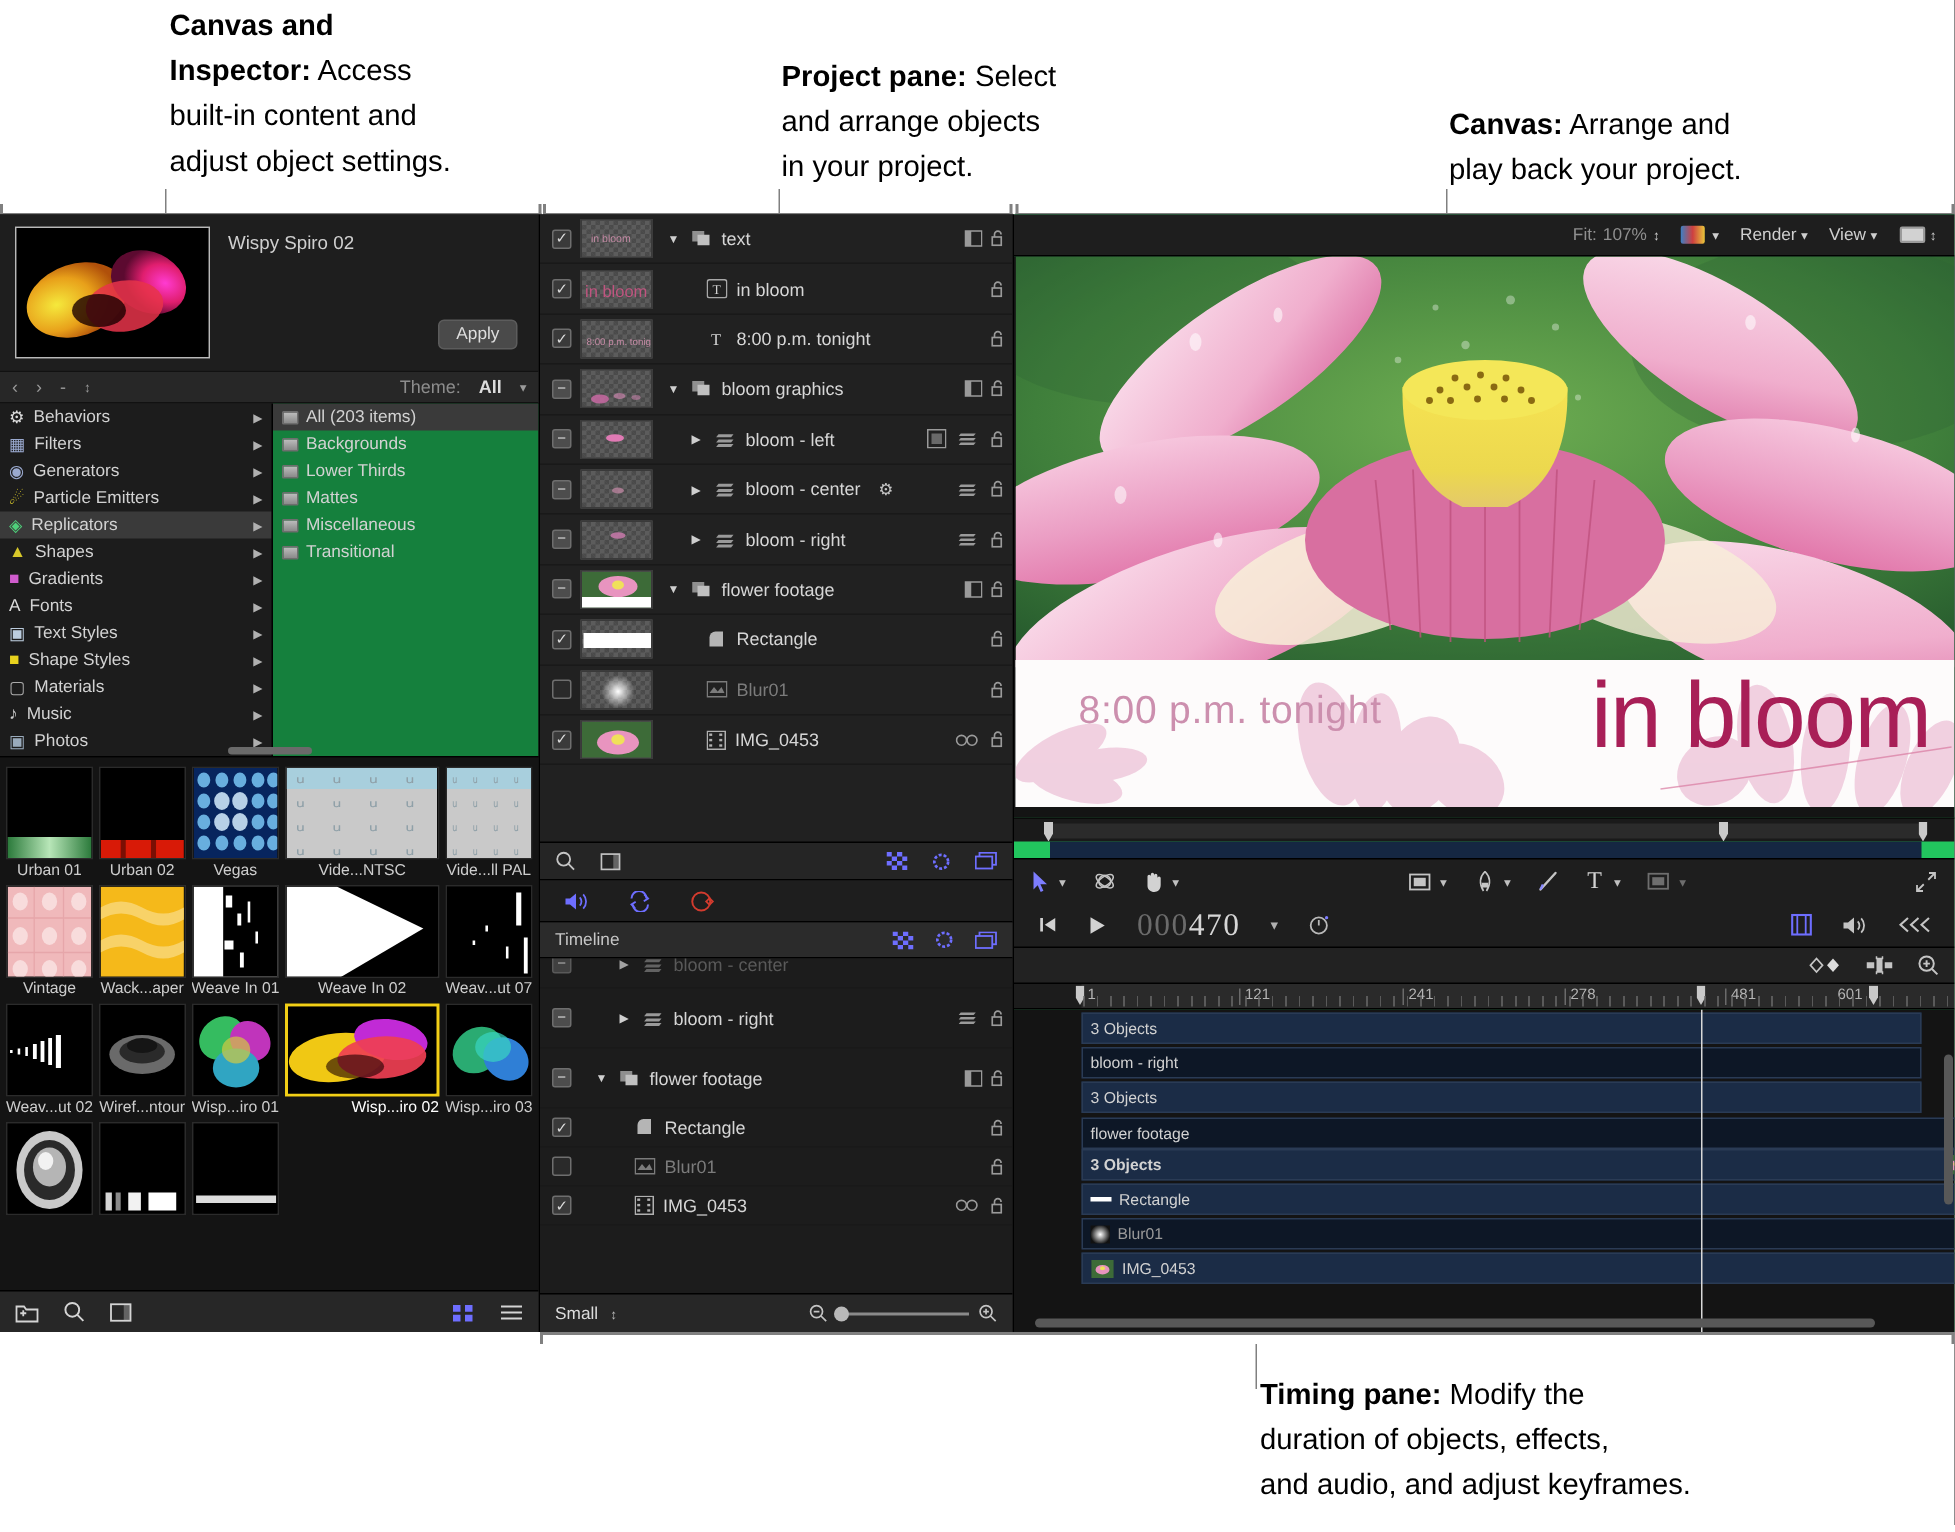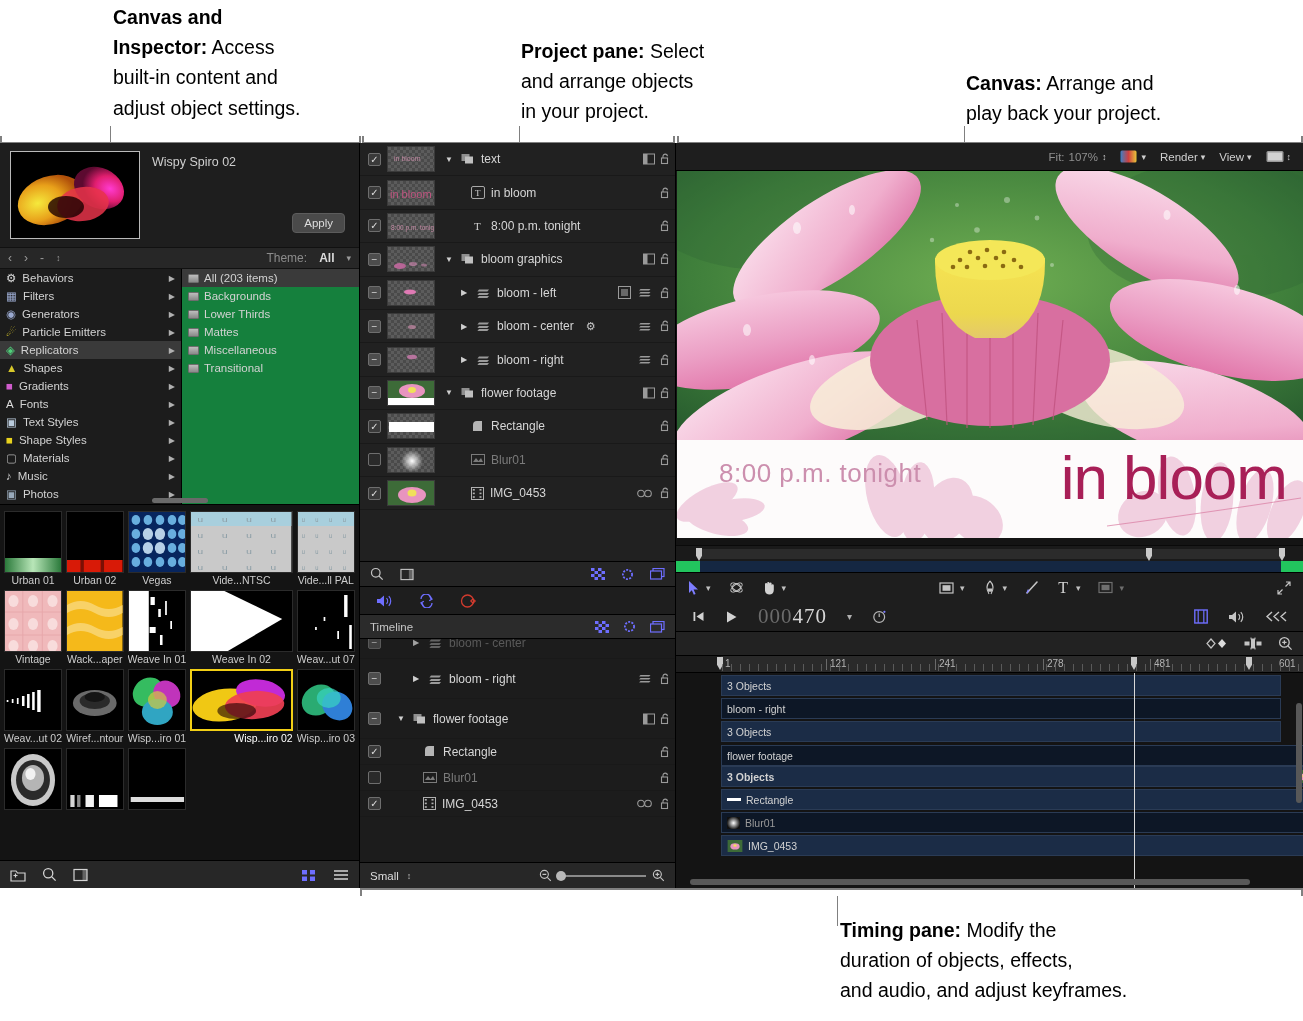--- a/index.html
+++ b/index.html
@@ -1638,21 +1638,21 @@
     </div>
 
     <div class="ruler">
       <div style="position:absolute;left:0;top:0;width:45px;height:17px;background:#1c1c1c;"></div>
       <div class="scrub-mark" style="left:41px;top:1px;"></div>
       <div class="rlbl" style="left:49px;">1</div>
       <div class="rlbl" style="left:154px;">121</div>
       <div class="rlbl" style="left:263px;">241</div>
       <div class="rlbl" style="left:371px;">278</div>
       <div class="rlbl" style="left:478px;">481</div>
-      <div class="rlbl" style="left:603px;">601</div>
+      <div class="rlbl" style="left:549px;">601</div>
       <div class="rtick" style="left:150px;height:11px;"></div>
       <div class="rtick" style="left:259px;height:11px;"></div>
       <div class="rtick" style="left:367px;height:11px;"></div>
       <div class="rtick" style="left:474px;height:11px;"></div>
       <div class="scrub-mark" style="left:455px;top:1px;"></div>
       <div class="scrub-mark" style="left:570px;top:1px;"></div>
       <div style="position:absolute;left:46px;top:8px;right:0;height:7px;
         background-image:repeating-linear-gradient(to right,#6a6a6a 0 1px,transparent 1px 9px);opacity:.75;"></div>
     </div>
 

